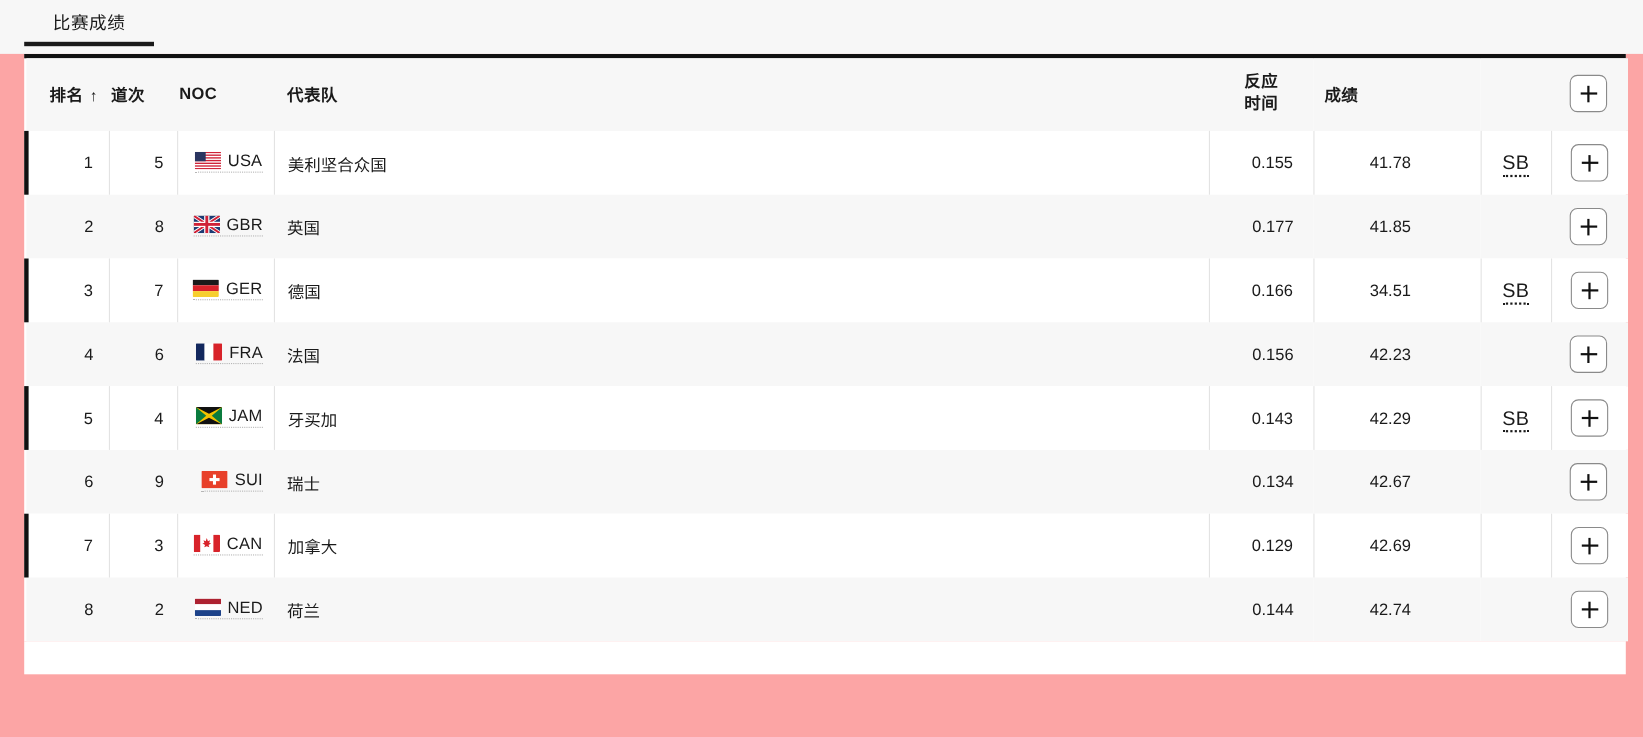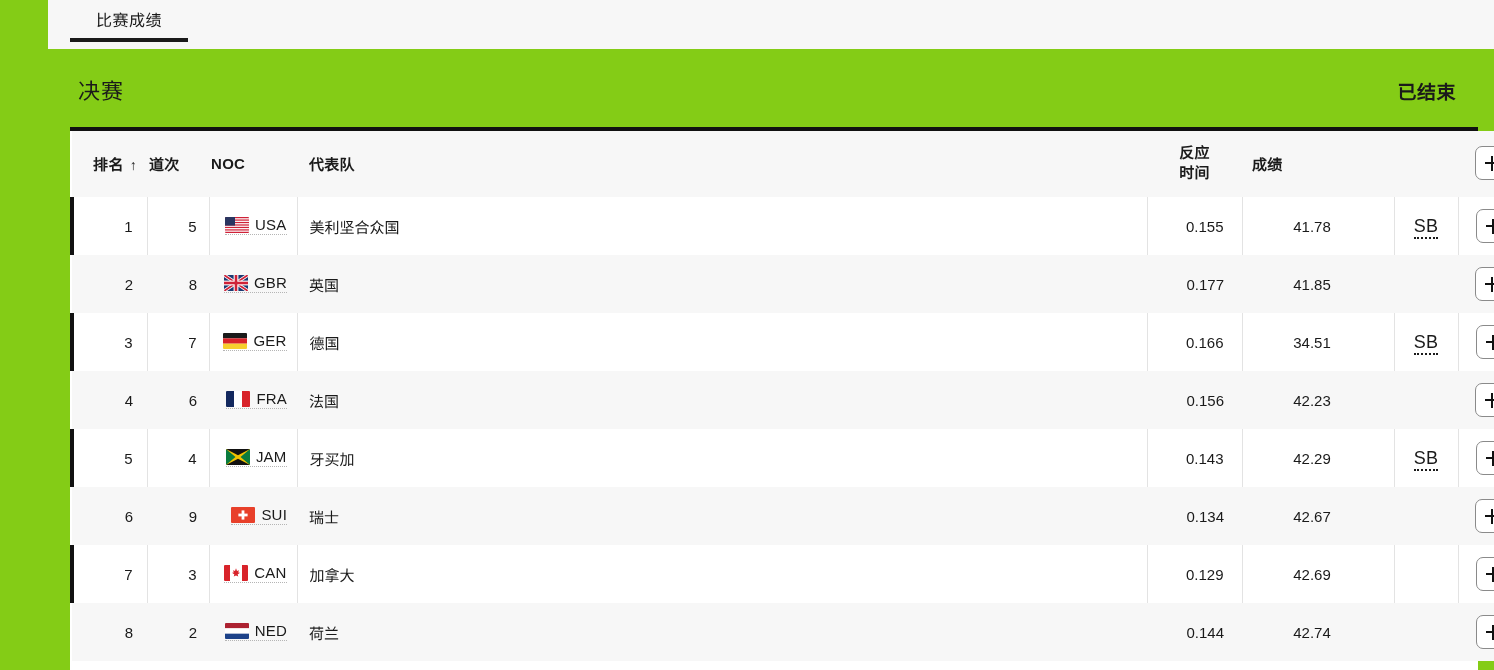--- a/index.html
+++ b/index.html
@@ -13,22 +13,21 @@
     background: #f7f7f7;
     font-family: "Liberation Sans", "DejaVu Sans", sans-serif;
     color: #1a1a1a;
     -webkit-font-smoothing: antialiased;
   }
 
   .page {
     position: relative;
     width: 1494px;
     height: 670px;
-    background: #84cc16;
-    padding-left: 48px;
+    background: #fca5a5;
   }
 
   
   .tabbar {
     position: relative;
     height: 49px;
     padding-left: 22px;
     background: #f7f7f7;
   }
   .tab {
@@ -235,24 +234,20 @@
 <body>
 
 <div class="page">
 
   <div class="tabbar">
     <div class="tab active">
       <span>比赛成绩</span>
     </div>
   </div>
 
-  <div class="section-head">
-    <div class="section-title">决赛</div>
-    <div class="section-status">已结束</div>
-  </div>
 
   <div class="table-wrap">
     <table class="results">
       <colgroup>
         <col class="c-rank">
           <col class="c-lane">
           <col class="c-noc">
           <col class="c-team">
         <col class="c-rt">
           <col class="c-res">

